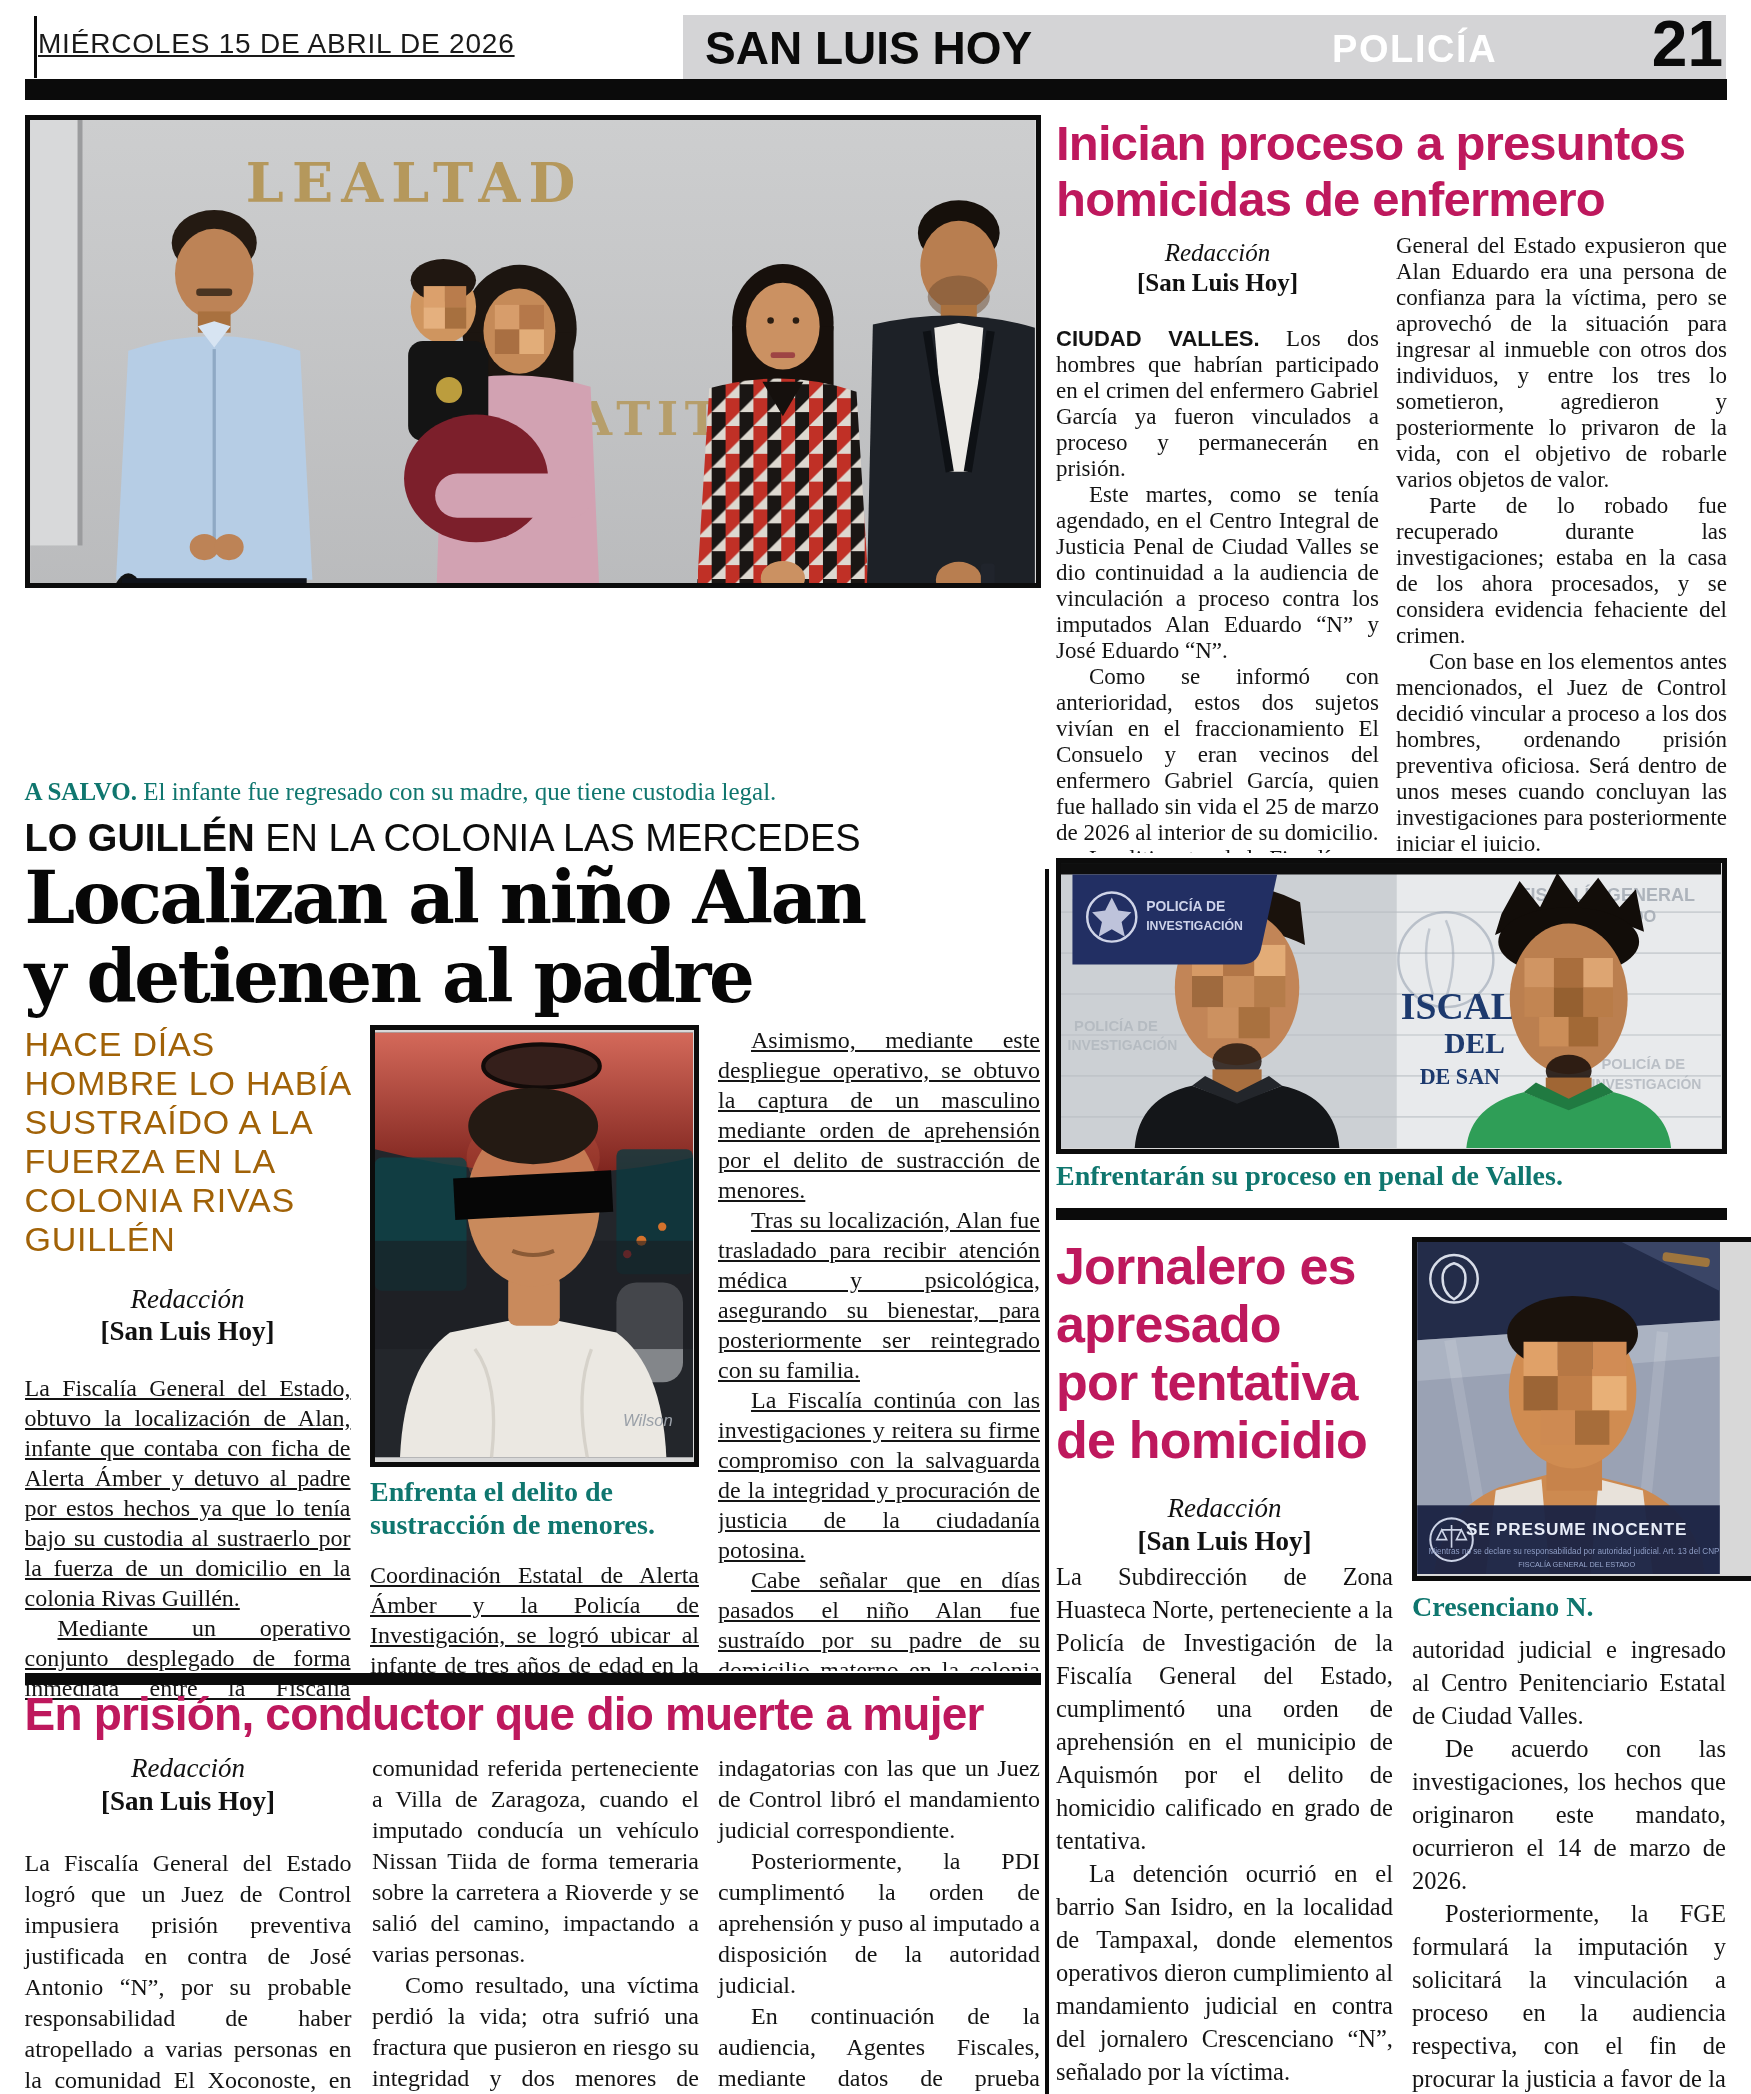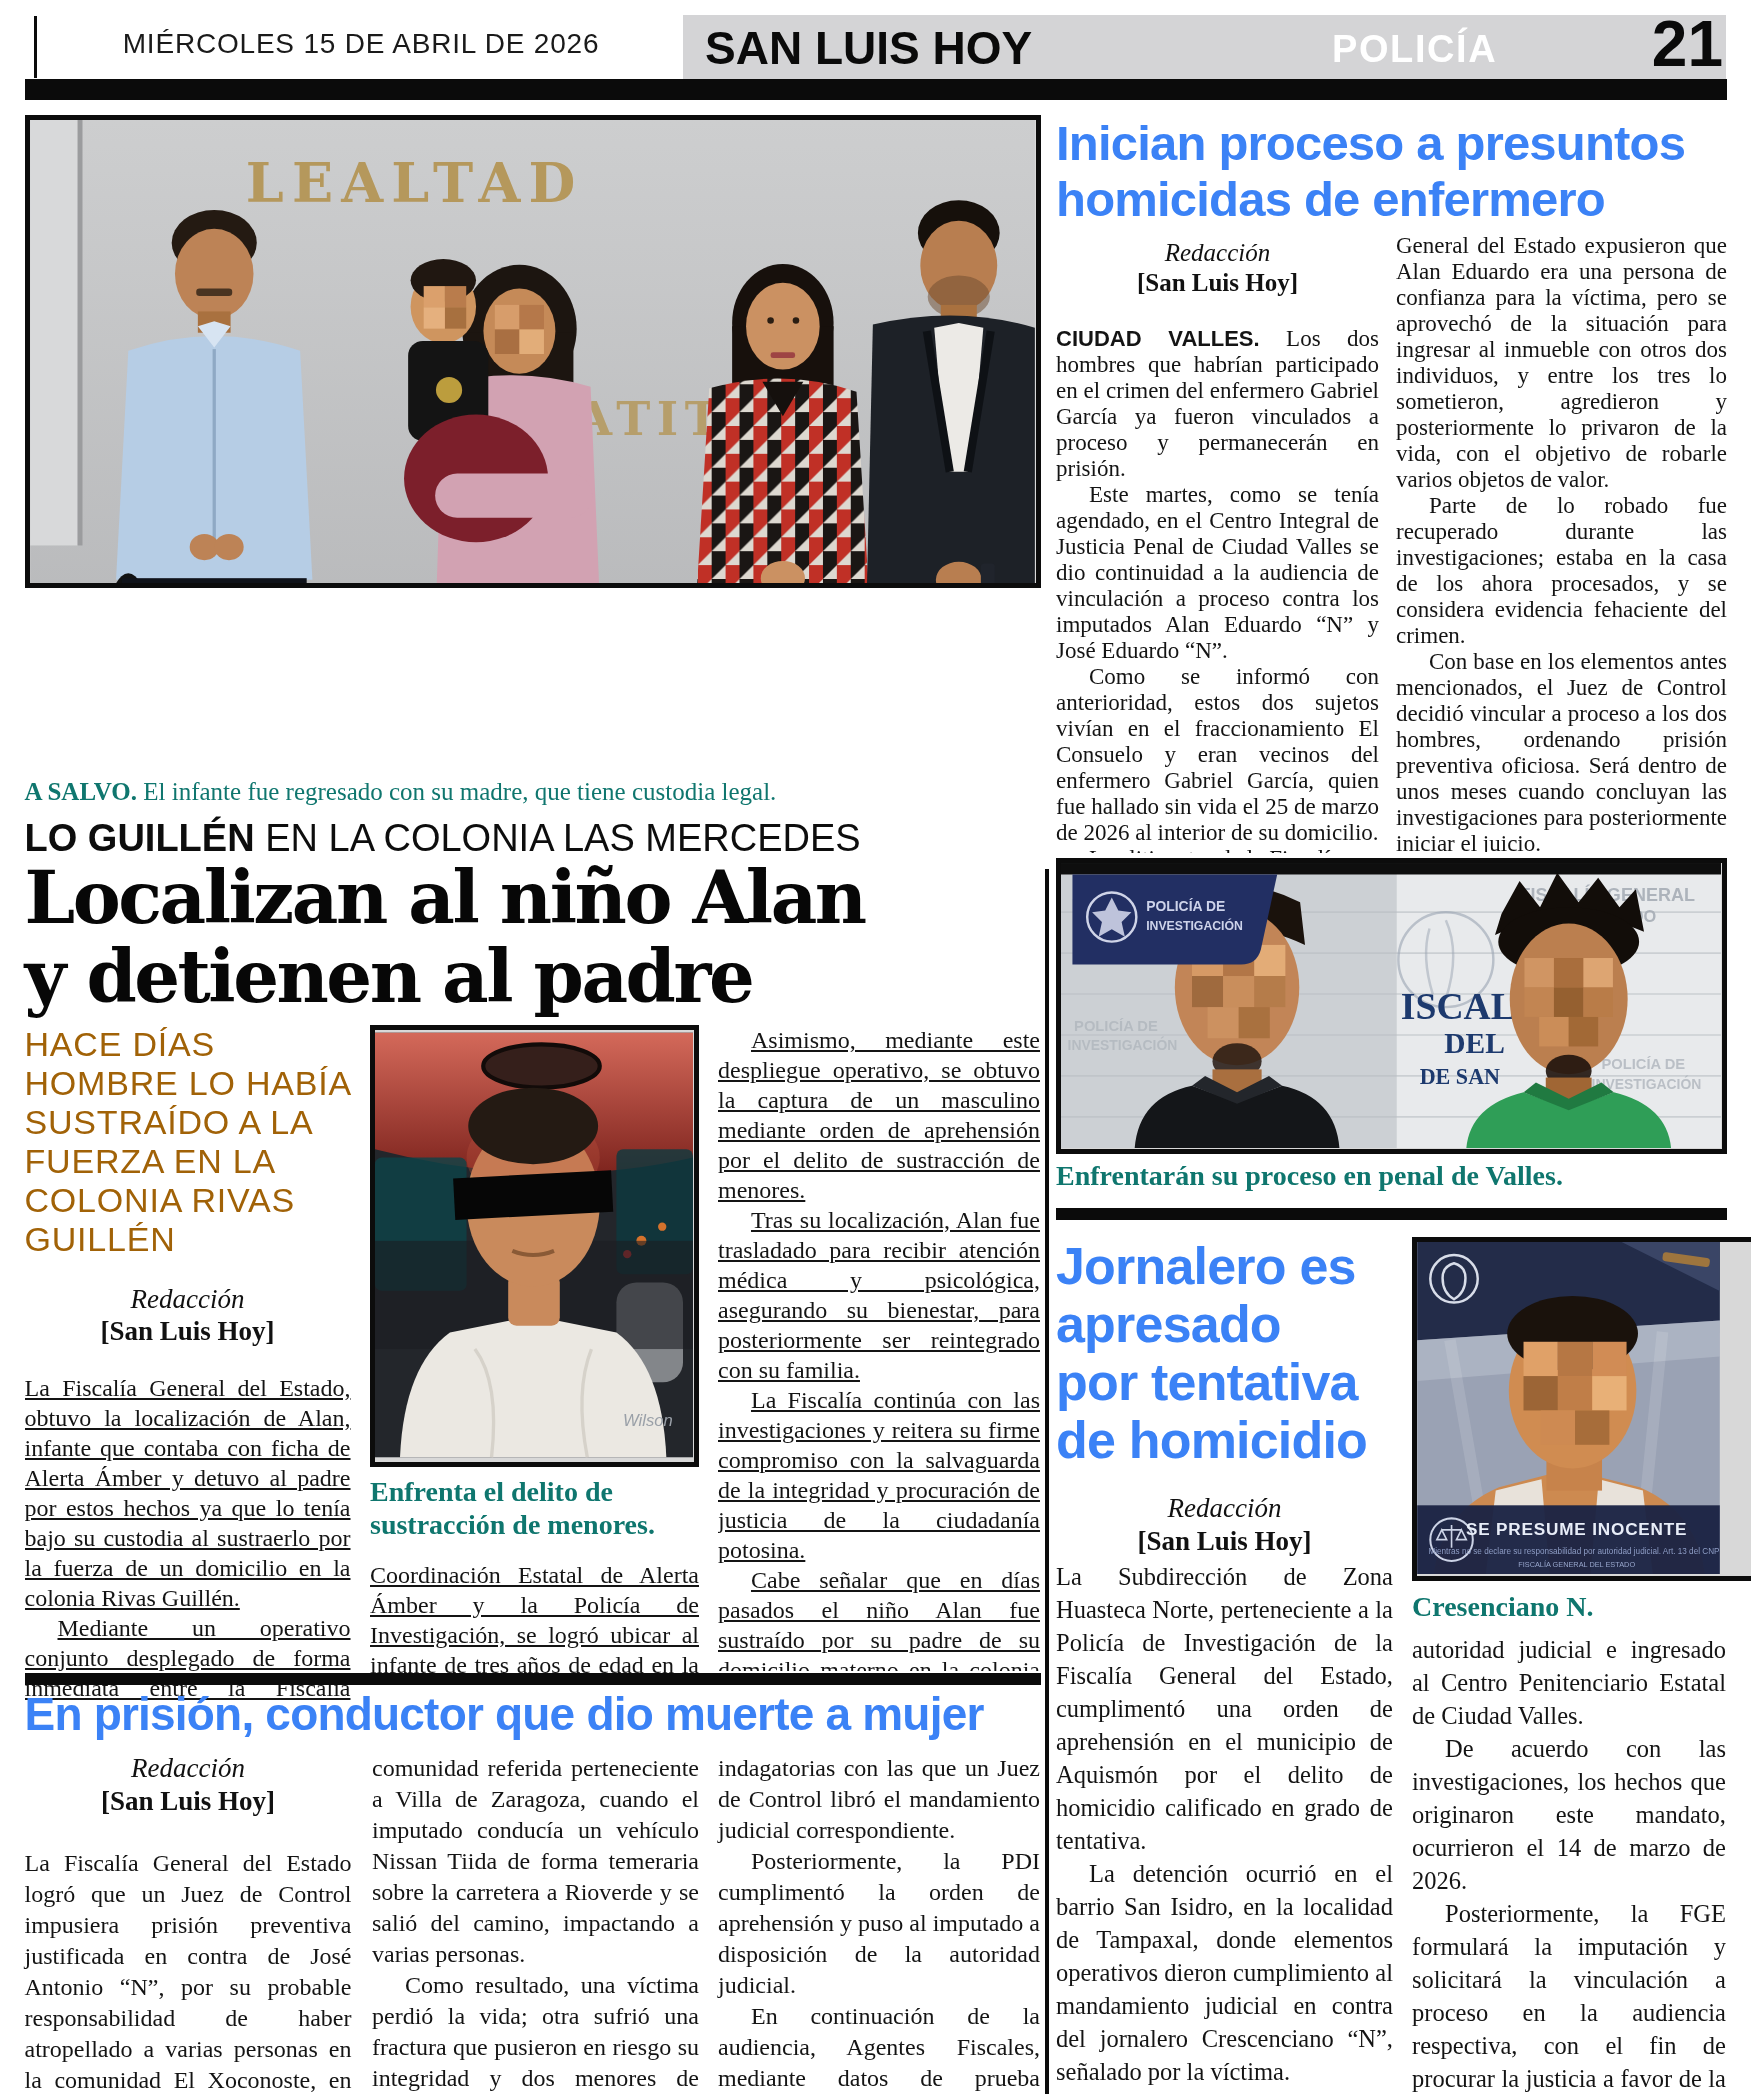--- a/index.html
+++ b/index.html
@@ -13,32 +13,32 @@
   .body-txt p{margin:0;}
   .body-txt p.ind{text-indent:33px;}
   .main-txt{font-size:24px;line-height:30px;text-decoration:underline;}
   .nurse-txt{font-size:23px;line-height:26px;}
   .jor-txt{font-size:24.5px;line-height:33px;}
   .drv-txt{font-size:24px;line-height:31px;}
   .byline{text-align:center;}
   .byline .name{display:block;font-style:italic;font-size:27px;}
   .byline .cred{display:block;font-weight:bold;font-size:27px;margin-top:1.6px;}
   .cap{font-family:Liberation Serif, serif;color:#0f766e;}
-  .hl-sans{font-family:"Liberation Sans",sans-serif;font-weight:bold;color:#3b82f6;}
+  .hl-sans{font-family:"Liberation Sans",sans-serif;font-weight:bold;color:#be185d;}
   .hl-serif{font-family:"DejaVu Serif",serif;font-weight:bold;color:#070707;}
   .deck{font-family:"Liberation Sans",sans-serif;font-size:34px;line-height:39px;
         letter-spacing:0.8px;color:#a16207;}
 </style>
 </head>
 <body>
 
 <div id="page">
 
   <div class="abs rule" style="left:34px;top:16.4px;width:3.3px;height:62px;"></div>
-  <div class="abs sans" style="left:38px;top:28px;width:646px;font-size:28px;letter-spacing:0.8px;text-align:center;color:#1a1a1a;">MIÉRCOLES 15 DE ABRIL DE 2026</div>
+  <div class="abs sans" style="left:38px;top:28px;width:646px;font-size:28px;letter-spacing:0.8px;color:#1a1a1a;text-decoration:underline;">MIÉRCOLES 15 DE ABRIL DE 2026</div>
   <div class="abs" style="left:683px;top:14.7px;width:1043px;height:64px;background:#d4d4d6;"></div>
   <div class="abs sans" style="left:705px;top:21px;font-size:46px;font-weight:bold;letter-spacing:0;color:#0a0a0a;">SAN LUIS HOY</div>
   <div class="abs sans" style="left:1332px;top:28px;font-size:38px;font-weight:bold;letter-spacing:1.6px;color:#ffffff;">POLICÍA</div>
   <div class="abs sans" style="left:1600px;top:6.5px;width:123px;font-size:64px;font-weight:bold;text-align:right;color:#0a0a0a;">21</div>
   <div class="abs rule" style="left:24.5px;top:79px;width:1702px;height:21px;"></div>
 
   <div class="abs photo-frame" style="left:24.5px;top:115px;width:1016px;height:473px;">
     <svg width="1005" height="639" viewBox="0 0 1228 781">
       <defs>
         <linearGradient id="wallg" x1="0" y1="0" x2="0" y2="1">

